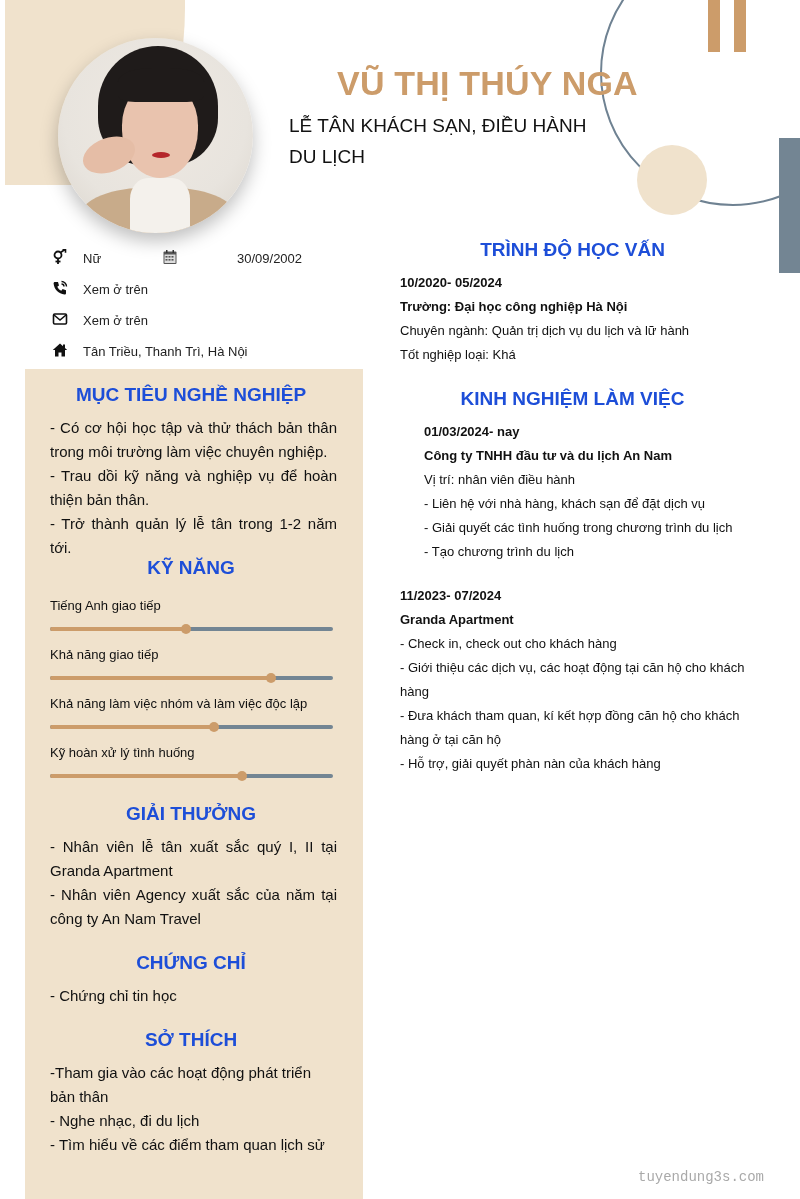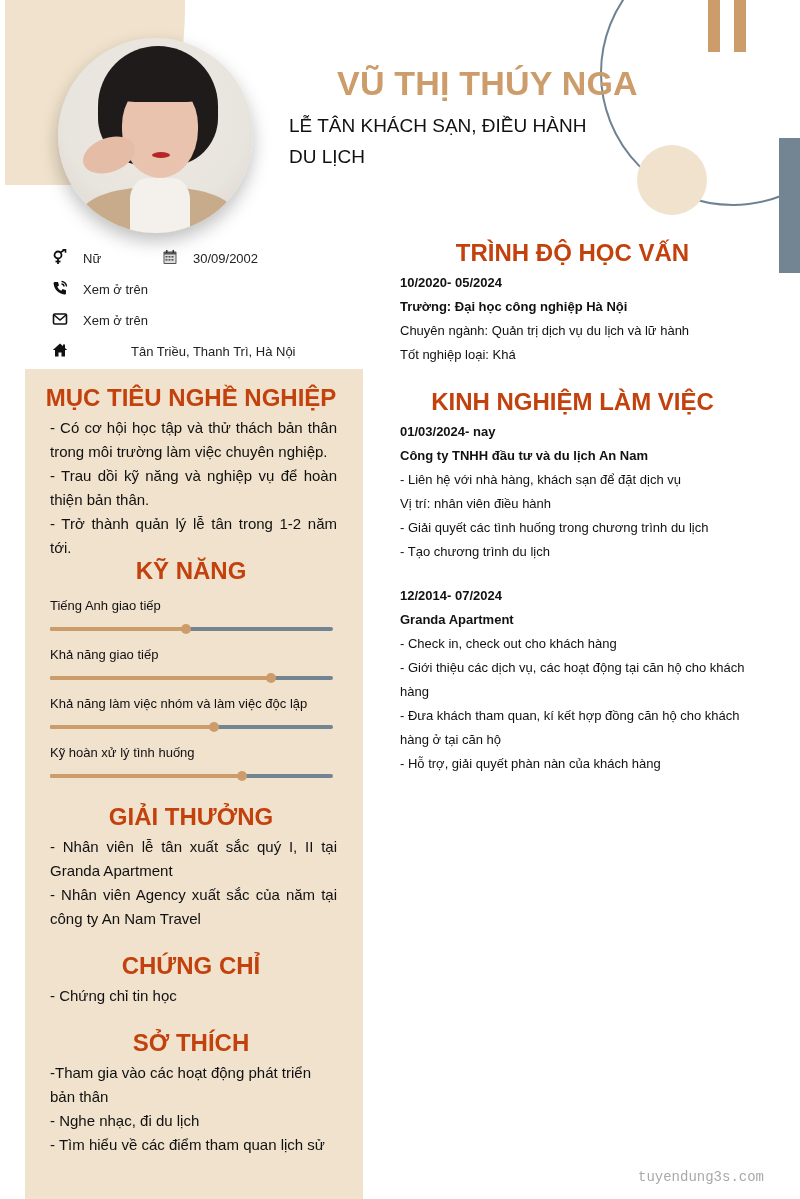--- a/index.html
+++ b/index.html
@@ -38,21 +38,21 @@
   .name { position: absolute; left: 289px; top: 64px; font-size: 34px; font-weight: bold; color: #cc9c6a; letter-spacing: 0.2px; white-space: nowrap; margin-left: 48px; }
   .title { position: absolute; left: 289px; top: 110px; width: 320px; font-size: 19px; line-height: 31px; color: #111; }
 
   
   .contact-row { position: absolute; display: flex; align-items: flex-end; font-size: 13px; color: #222; }
   .contact-row .ic { width: 20px; height: 18px; margin-right: 13px; display: inline-flex; align-items: center; justify-content: center; }
   .contact-row svg { width: 16px; height: 16px; }
 
   
   .left-panel { position: absolute; left: 25px; top: 369px; width: 338px; height: 830px; background: #f0e2cc; }
-  .sec-title { position: absolute; font-size: 24px; font-weight: bold; color: #c2410c; text-align: center; white-space: nowrap; }
+  .sec-title { position: absolute; font-size: 19px; font-weight: bold; color: #1d4ed8; text-align: center; white-space: nowrap; }
   .left-panel .sec-title { left: 0; width: 332px; }
   .para { position: absolute; left: 25px; width: 287px; font-size: 15px; line-height: 24px; color: #111; text-align: justify; }
   .para p { margin: 0; }
   .skill-label { position: absolute; left: 25px; font-size: 13px; color: #111; }
   .track { position: absolute; left: 25px; width: 283px; height: 4px; border-radius: 2px; background: #738593; }
   .track .fill { position: absolute; left: 0; top: 0; height: 4px; border-radius: 2px; background: #cc9c6a; }
   .track .knob { position: absolute; top: -3px; width: 10px; height: 10px; margin-left: -5px; border-radius: 50%; background: #cc9c6a; }
 
   
   .right .sec-title { left: 400px; width: 345px; }
@@ -92,21 +92,21 @@
     <svg viewBox="0 0 16 16">
         <circle cx="6" cy="6" r="3.5" fill="none" stroke="#111" stroke-width="1.8"></circle>
         <line x1="6" y1="9.5" x2="6" y2="15" stroke="#111" stroke-width="1.8"></line>
         <line x1="3.5" y1="12.5" x2="8.5" y2="12.5" stroke="#111" stroke-width="1.8"></line>
         <line x1="8.5" y1="3.5" x2="13" y2="0.5" stroke="#111" stroke-width="1.6"></line>
         <polyline points="10.5,0.8 13.5,0.8 13.5,3.8" fill="none" stroke="#111" stroke-width="1.6"></polyline>
       </svg>
   </span>
   <span>Nữ</span>
 </div>
-<div class="contact-row" style="left:160px;top:248px;">
+<div class="contact-row" style="left:160px;top:248px;gap:44px;">
   <span class="ic">
     <svg viewBox="0 0 16 16">
         <rect x="1.5" y="2.5" width="13" height="12.5" fill="#555" rx="1"></rect>
         <rect x="2.5" y="5.5" width="11" height="8.5" fill="#ddd"></rect>
         <g fill="#555">
           <rect x="3.5" y="7" width="2" height="1.6"></rect>
           <rect x="6.5" y="7" width="2" height="1.6"></rect>
           <rect x="9.5" y="7" width="2" height="1.6"></rect>
           <rect x="3.5" y="10" width="2" height="1.6"></rect>
           <rect x="6.5" y="10" width="2" height="1.6"></rect>
@@ -130,21 +130,21 @@
 </div>
 <div class="contact-row" style="left:50px;top:310px;">
   <span class="ic">
     <svg viewBox="0 0 16 16">
         <rect x="1.5" y="3" width="13" height="10" rx="1.2" fill="none" stroke="#111" stroke-width="1.6"></rect>
         <polyline points="2,4 8,9 14,4" fill="none" stroke="#111" stroke-width="1.6"></polyline>
       </svg>
   </span>
   <span>Xem ở trên</span>
 </div>
-<div class="contact-row" style="left:50px;top:341px;gap:48px;">
+<div class="contact-row" style="left:50px;top:341px;">
   <span class="ic">
     <svg viewBox="0 0 16 16">
         <polygon points="8,1.5 0.8,8 3,8 3,14.5 6.5,14.5 6.5,10.5 9.5,10.5 9.5,14.5 13,14.5 13,8 15.2,8" fill="#111"></polygon>
         <rect x="11" y="2.5" width="2" height="3.5" fill="#111"></rect>
       </svg>
   </span>
   <span>Tân Triều, Thanh Trì, Hà Nội</span>
 </div>
 
 <div class="left-panel">
@@ -203,31 +203,31 @@
 <div class="right">
   <div class="sec-title" style="top:239px;">TRÌNH ĐỘ HỌC VẤN</div>
   <div class="rblock" style="top:271px;">
     <div class="b">10/2020- 05/2024</div>
     <div class="b">Trường: Đại học công nghiệp Hà Nội</div>
     <div>Chuyên ngành: Quản trị dịch vụ du lịch và lữ hành</div>
     <div>Tốt nghiệp loại: Khá</div>
   </div>
 
   <div class="sec-title" style="top:388px;">KINH NGHIỆM LÀM VIỆC</div>
-  <div class="rblock" style="top:420px;">
+  <div class="rblock" style="top:420px;margin-left:24px;">
     <div class="b">01/03/2024- nay</div>
     <div class="b">Công ty TNHH đầu tư và du lịch An Nam</div>
+    <div>Vị trí: nhân viên điều hành</div>
     <div>- Liên hệ với  nhà hàng, khách sạn để đặt dịch vụ</div>
-    <div>Vị trí: nhân viên điều hành</div>
     <div>- Giải quyết các tình huống trong chương trình du lịch</div>
     <div>- Tạo chương trình du lịch</div>
   </div>
 
   <div class="rblock" style="top:584px;">
-    <div class="b">12/2014- 07/2024</div>
+    <div class="b">11/2023- 07/2024</div>
     <div class="b">Granda Apartment</div>
     <div>- Check in, check out cho khách hàng</div>
     <div>- Giới thiệu các dịch vụ, các hoạt động tại căn hộ cho khách hàng</div>
     <div>- Đưa khách tham quan, kí kết hợp đồng căn hộ cho khách hàng ở tại căn hộ</div>
     <div>- Hỗ trợ, giải quyết phàn nàn của khách hàng</div>
   </div>
 </div>
 
 <div class="watermark">tuyendung3s.com</div>
 

